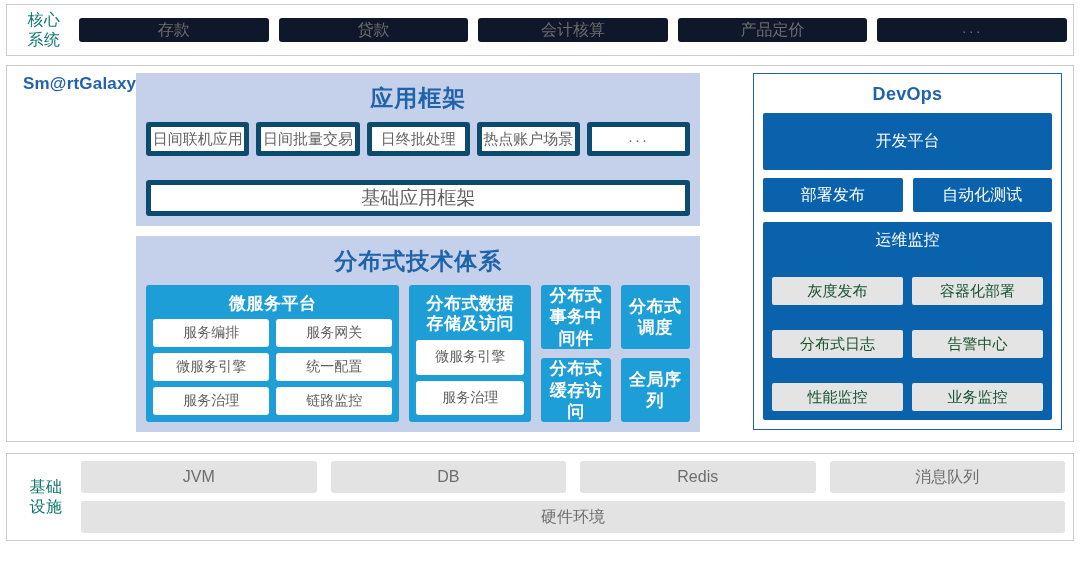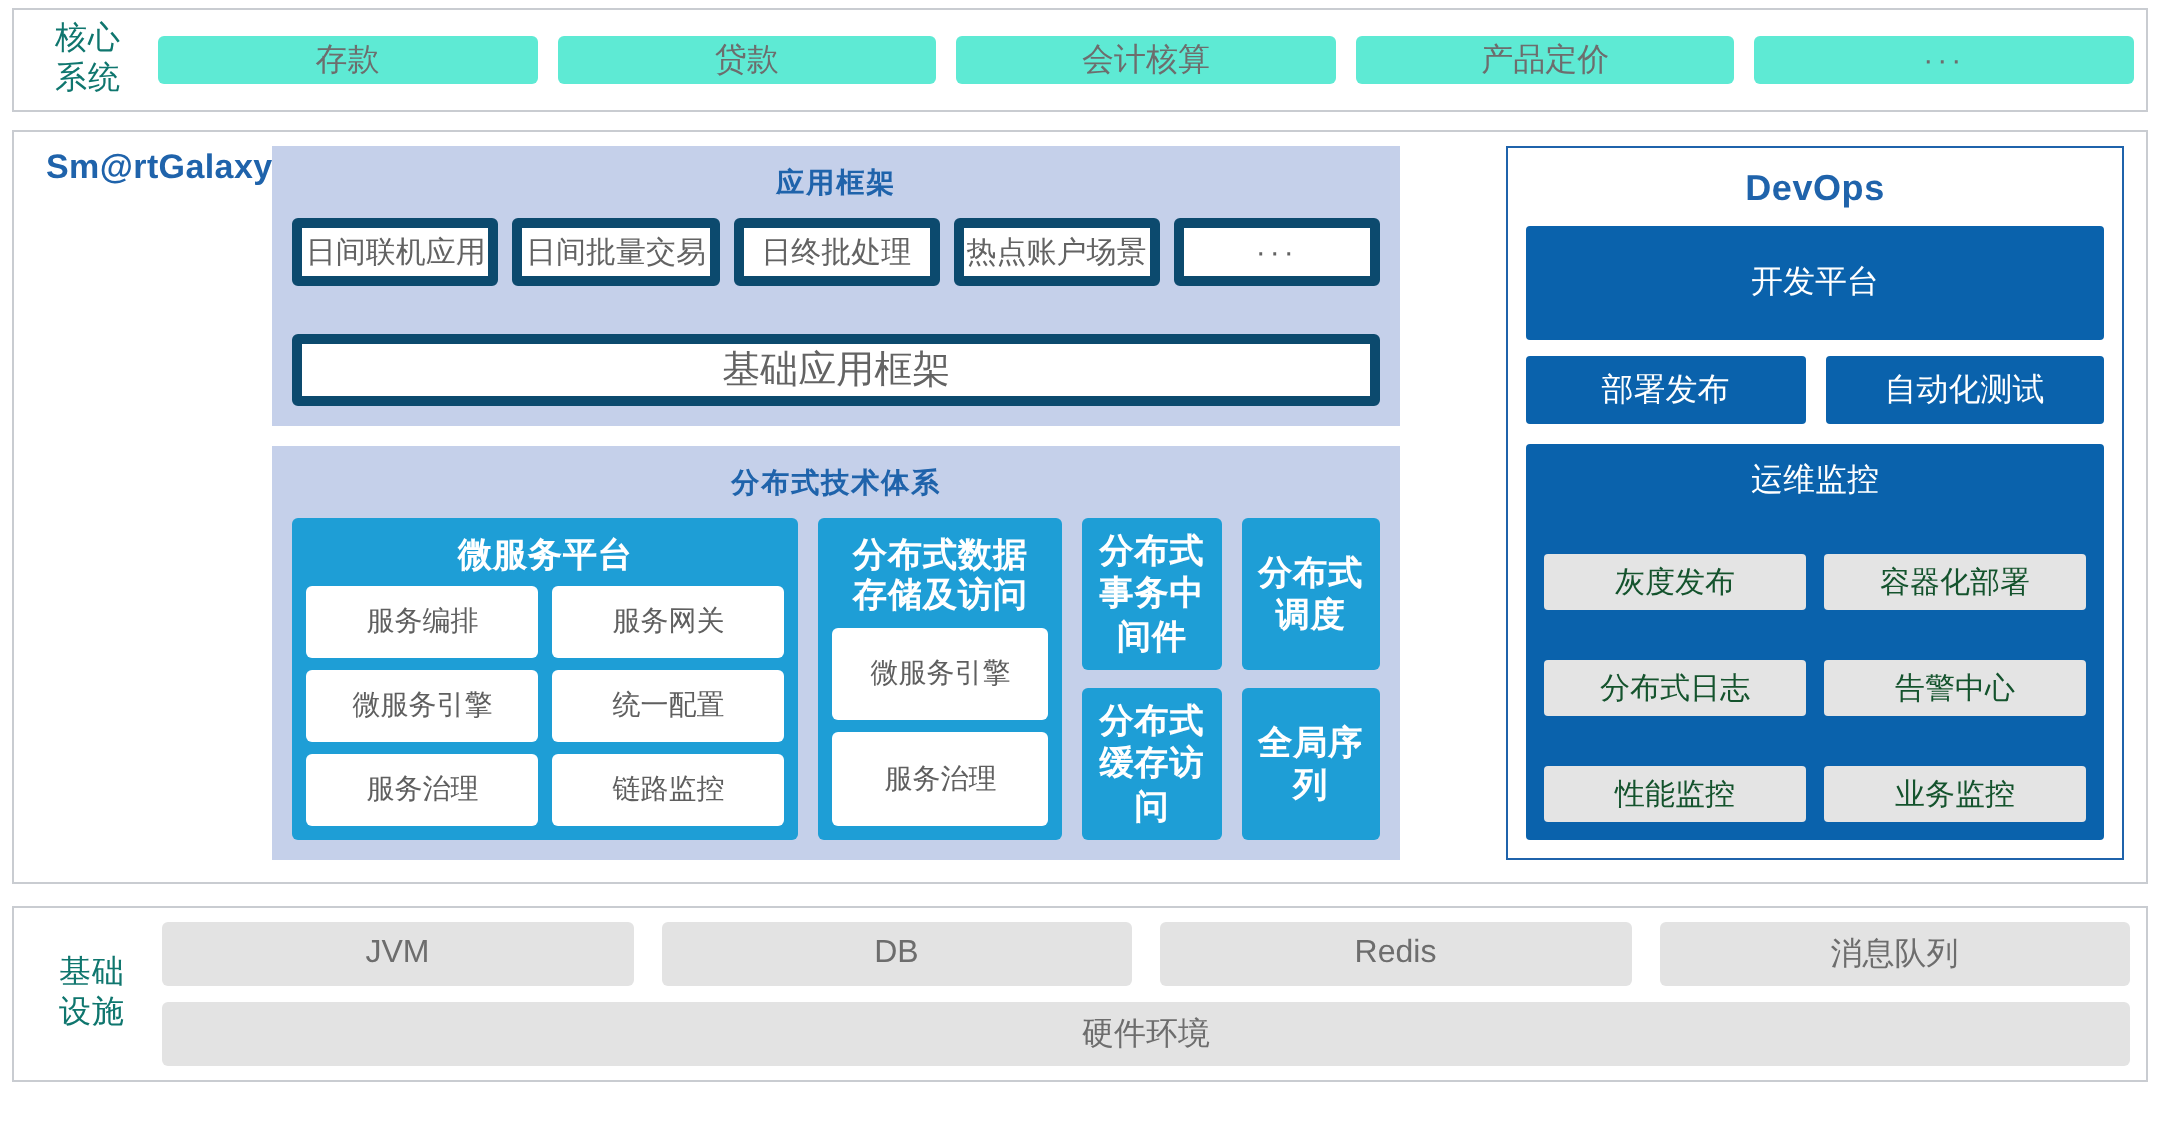--- a/index.html
+++ b/index.html
@@ -26,21 +26,21 @@
     font-size: 16px;
     color: #0f766e;
     line-height: 1.25;
     text-align: center;
     letter-spacing: 0.5px;
     display: flex; flex-direction: column; align-items: center; justify-content: center;
   }
   .core-tiles { flex: 1; display: flex; gap: 10px; padding-left: 4px; }
   .gray-tile {
     flex: 1;
-    background: #5eead4;
+    background: #0f172a;
     border-radius: 3px;
     color: #6d6d6d;
     font-size: 16px;
     display: flex; align-items: center; justify-content: center;
     height: 24px;
   }
   .dots { letter-spacing: 2px; font-size: 15px; }
 
   
   .mid-band {
@@ -60,21 +60,21 @@
   .right-col { flex: 0 0 350px; display: flex; padding-left: 41px; }
 
   
   .lav-panel {
     background: #c5d0ea;
     padding: 8px 10px 10px 10px;
     display: flex; flex-direction: column;
   }
   .lav-title {
     text-align: center;
-    font-size: 14px;
+    font-size: 23px;
     font-weight: bold;
     color: #1f63ab;
     padding: 2px 0 8px 0;
     letter-spacing: 1px;
   }
   .app-panel { flex: 0 0 133px; }
   .app-row { display: flex; gap: 7px; }
   .white-tile {
     background: #ffffff;
     border: 5px solid #0c4a6e;

